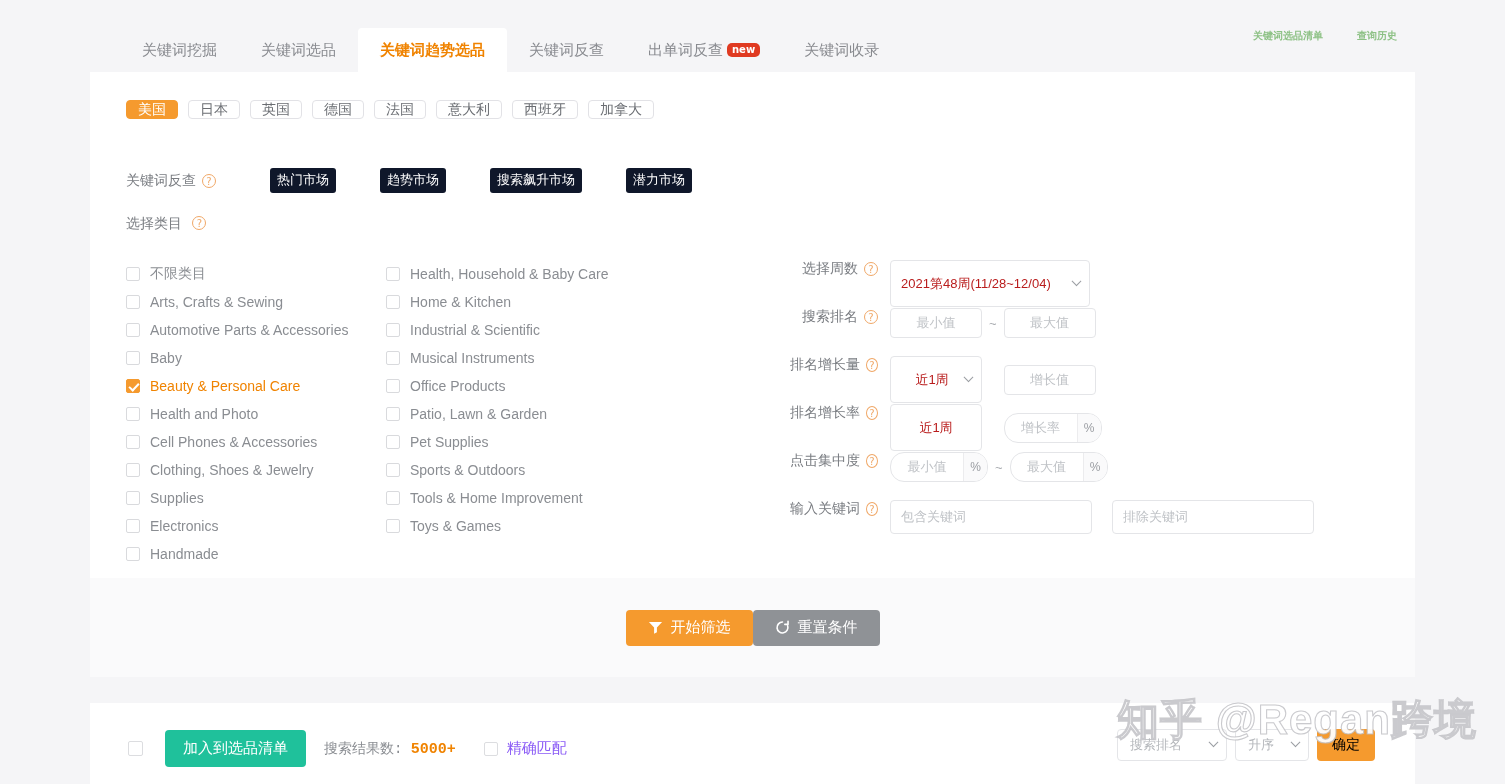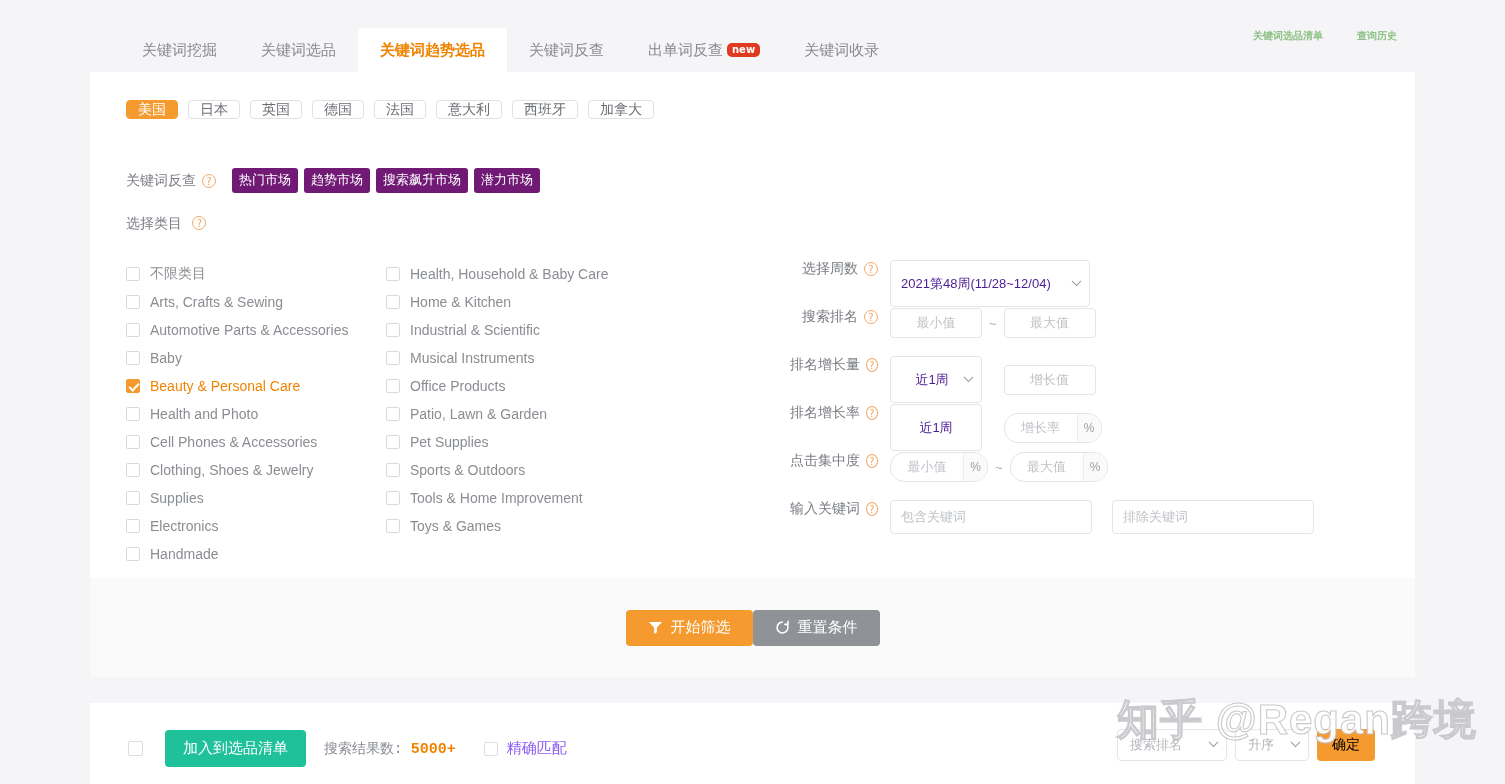--- a/index.html
+++ b/index.html
@@ -60,22 +60,22 @@
     display: inline-block; width: 14px; height: 14px; line-height: 13px;
     border: 1px solid #f0a868; border-radius: 50%;
     color: #f0a868; font-size: 10px; text-align: center;
     margin-left: 6px; vertical-align: 1px; cursor: pointer;
     font-family: "DejaVu Sans", sans-serif;
   }
 
   .mode-row { position: absolute; left: 36px; top: 96px; display: flex; align-items: center; }
   .mode-tags { display: flex; gap: 6px; margin-left: 16px; }
   .mode-tag {
-    background: #701a75; color: #fff; font-size: 13px;
-    border-radius: 3px; padding: 3px 7px 4px; cursor: pointer; white-space: nowrap;
+    background: #0f172a; color: #fff; font-size: 13px;
+    border-radius: 3px; padding: 3px 7px 4px; cursor: pointer; white-space: nowrap; margin-left: 38px;
   }
 
   .cat-label { position: absolute; left: 36px; top: 142px; }
 
   
   .cat-col { position: absolute; top: 188px; }
   .cat-col.c1 { left: 36px; width: 250px; }
   .cat-col.c2 { left: 296px; width: 290px; }
   .cat-item { display: flex; align-items: center; height: 28px; margin-bottom: 0px; cursor: pointer; }
   .cbox {
@@ -92,21 +92,21 @@
   .cat-item.checked .cat-text { color: #f08300; }
 
   
   .rform { position: absolute; left: 700px; top: 188px; }
   .frow { display: flex; align-items: flex-start; height: 48px; }
   .flabel { width: 100px; text-align: right; padding-right: 12px; display: flex; align-items: center; justify-content: flex-end; }
   .ctl { display: flex; align-items: center; }
 
   .sel {
     height: 47px; border: 1px solid #e4e5e8; border-radius: 4px; background: #fff;
-    font-size: 13px; color: #4c1d95; padding: 0 26px 0 10px;
+    font-size: 13px; color: #b91c1c; padding: 0 26px 0 10px;
     position: relative; display:flex; align-items:center; cursor: pointer;
     font-family: "Liberation Sans", sans-serif;
   }
   .chev {
     position: absolute; right: 9px; top: 50%; margin-top: -2px;
     width: 7px; height: 7px; border-right: 1.6px solid #9a9da2; border-bottom: 1.6px solid #9a9da2;
     transform: translateY(-60%) rotate(45deg);
   }
   .sel.wk { width: 200px; justify-content: flex-start; }
   .sel.small { width: 92px; justify-content: center; padding: 0 18px 0 10px;}

